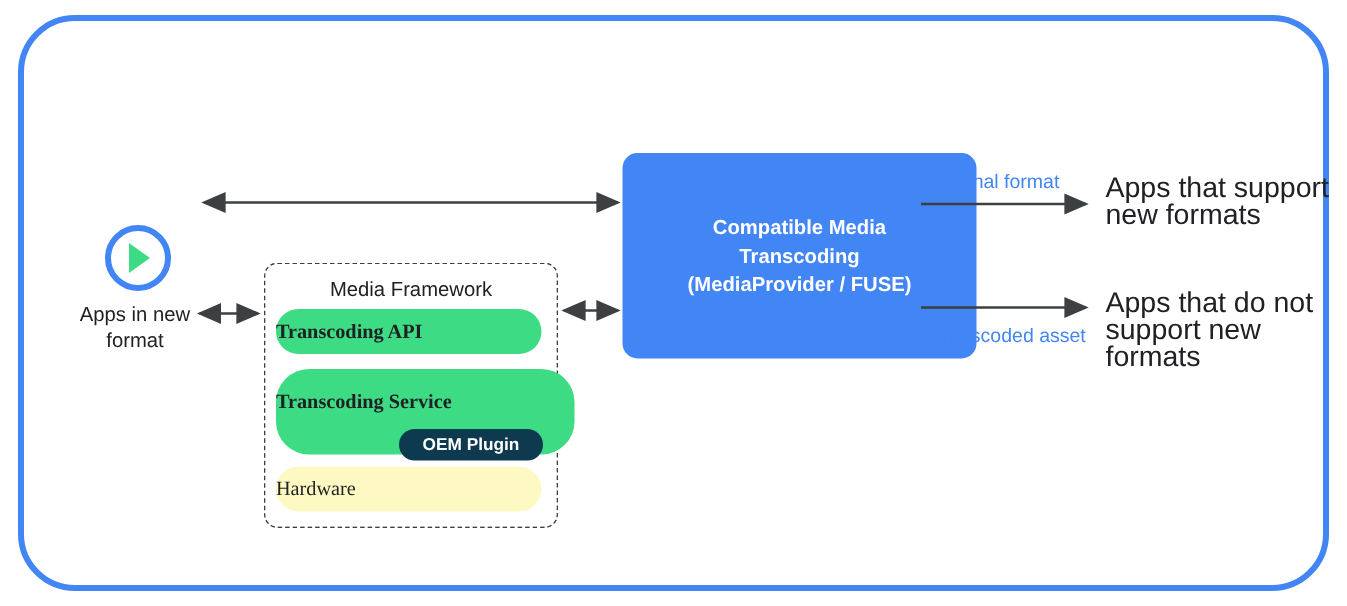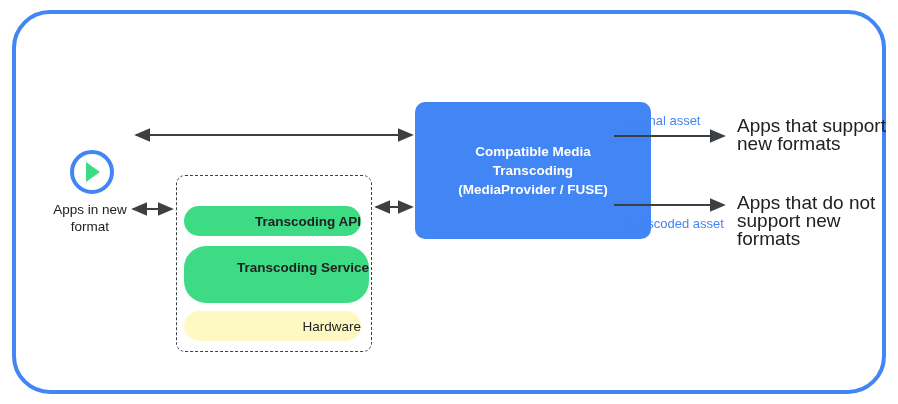--- a/index.html
+++ b/index.html
@@ -34,24 +34,24 @@
     position:absolute;left:176px;top:175px;width:196px;height:177px;
     border:1.6px dashed #3c4043;border-radius:9px;box-sizing:border-box;
   }
   .framework-title{
     position:absolute;left:176px;top:185px;width:196px;text-align:center;
     font-size:13.5px;color:#202124;
   }
 
   .pill{
     position:absolute;border-radius:22px;display:flex;align-items:center;
-    justify-content:flex-end;box-sizing:border-box;
+    justify-content:flex-start;box-sizing:border-box;font-family:Liberation Serif, serif;
   }
   .pill.api{left:184px;top:206px;width:177px;height:30px;background:#3ddc84;}
-  .pill.service{left:184px;top:246px;width:185px;height:57px;background:#3ddc84;
+  .pill.service{left:184px;top:246px;width:199px;height:57px;background:#3ddc84;
     align-items:flex-start;padding-top:14px;}
   .pill.hardware{left:184px;top:311px;width:177px;height:30px;background:#fef9c3;}
 
   .pill .txt{font-size:13.5px;color:#202124;}
   .pill.api .txt,.pill.service .txt{font-weight:bold;font-size:13.5px;}
   .pill.hardware .txt{font-weight:normal;}
 
   .oem-badge{
     position:absolute;left:266px;top:286px;width:96px;height:21px;
     background:#0d3a4f;border-radius:11px;display:flex;align-items:center;
@@ -90,29 +90,31 @@
 
   <div class="play-icon">
     <div class="ring"></div>
     <div class="tri"></div>
   </div>
   <div class="video-label">Apps in
 new
 format</div>
 
   <div class="framework"></div>
+  <div class="framework-title">Media Framework</div>
 
   <div class="pill api">
     <span class="txt">Transcoding API</span>
   </div>
 
   <div class="pill service">
     <span class="txt">Transcoding Service</span>
   </div>
 
+  <div class="oem-badge">OEM Plugin</div>
 
   <div class="pill hardware">
     <span class="txt">Hardware</span>
   </div>
 
   <div class="cmt-box">
     <span class="txt">Compatible Media
 Transcoding
 (MediaProvider / FUSE)</span>
   </div>
@@ -131,21 +133,21 @@
 
     <line x1="133" y1="209" x2="172" y2="209" stroke="#3c4043" stroke-width="1.8" marker-start="url(#arrTail)" marker-end="url(#arrHead)"></line>
 
     <line x1="376" y1="207" x2="412" y2="207" stroke="#3c4043" stroke-width="1.8" marker-start="url(#arrTail)" marker-end="url(#arrHead)"></line>
 
     <line x1="614" y1="136" x2="724" y2="136" stroke="#3c4043" stroke-width="1.8" marker-end="url(#arrHead)"></line>
 
     <line x1="614" y1="205" x2="724" y2="205" stroke="#3c4043" stroke-width="1.8" marker-end="url(#arrHead)"></line>
   </svg>
 
-  <div class="asset-label lbl-original">Original asset</div>
+  <div class="asset-label lbl-original">Original format</div>
   <div class="asset-label lbl-transcoded">Transcoded asset</div>
 
   <div class="apps-label apps-support">Apps that support
 new formats</div>
   <div class="apps-label apps-nosupport">Apps that do not
 support new formats</div>
 
 </div>
 
 </body></html>

